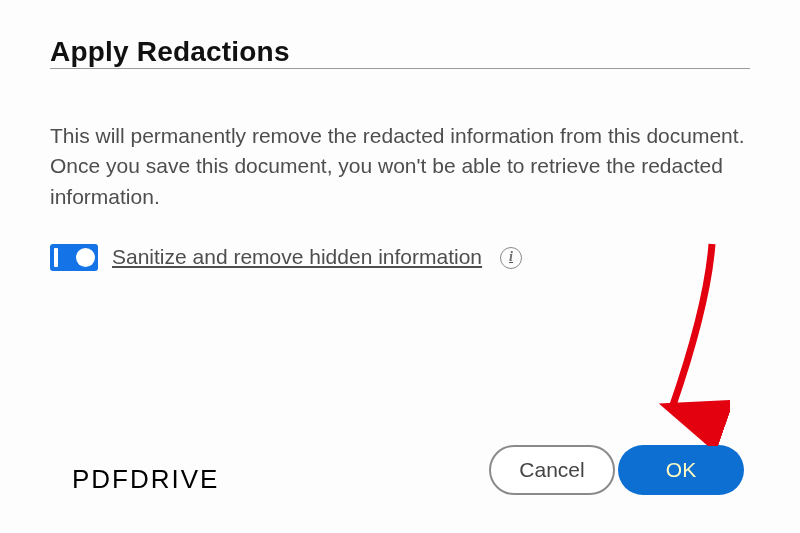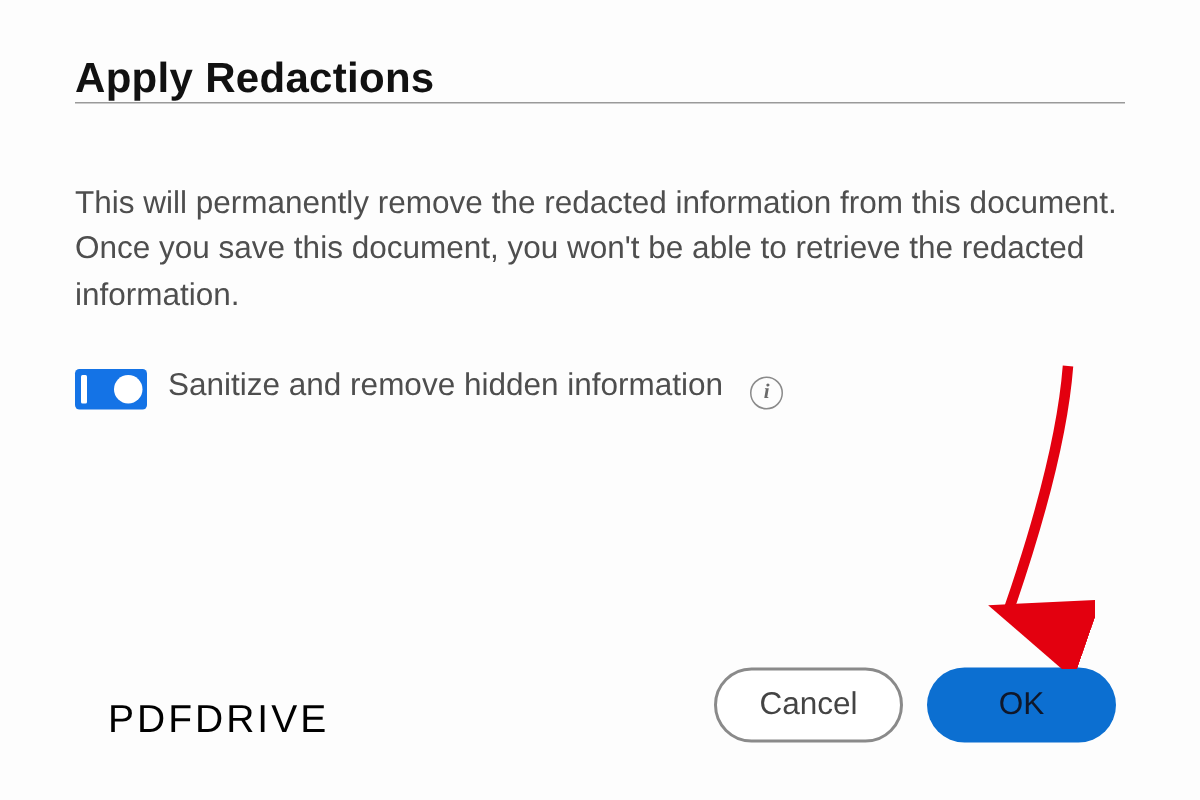--- a/index.html
+++ b/index.html
@@ -26,23 +26,24 @@
     .dialog-body {
       font-size: 21px;
       line-height: 1.45;
       color: #4e4e4e;
     }
     .dialog-body p {
       margin-bottom: 30px;
     }
     .toggle-row {
       display: flex;
-      align-items: flex-end;
+      align-items: center;
       gap: 14px;
       margin-top: 6px;
+      text-decoration: underline;
     }
     .toggle {
       width: 48px;
       height: 27px;
       background: #1473e6;
       border-radius: 3px;
       position: relative;
       cursor: pointer;
       display: flex;
       align-items: center;
@@ -85,21 +86,21 @@
       color: #6a6a6a;
       font-weight: 600;
       cursor: pointer;
       margin-left: 4px;
     }
     .button-row {
       position: absolute;
       bottom: 38px;
       right: 56px;
       display: flex;
-      gap: 16px;
+      gap: 3px;
       align-items: center;
     }
     .btn {
       min-width: 126px;
       height: 50px;
       border-radius: 26px;
       font-size: 21px;
       display: flex;
       align-items: center;
       justify-content: center;
@@ -107,21 +108,21 @@
       border: none;
       font-family: inherit;
     }
     .btn-cancel {
       background: #fff;
       border: 2px solid #8a8a8a;
       color: #444;
     }
     .btn-ok {
       background: #0c6fd1;
-      color: #0f172a;
+      color: #fef9c3;
       min-width: 126px;
     }
     .watermark {
       position: absolute;
       bottom: 38px;
       left: 62px;
       font-family: "Arial Narrow", Arial, sans-serif;
       font-stretch: condensed;
       letter-spacing: 2px;
       font-size: 26px;

